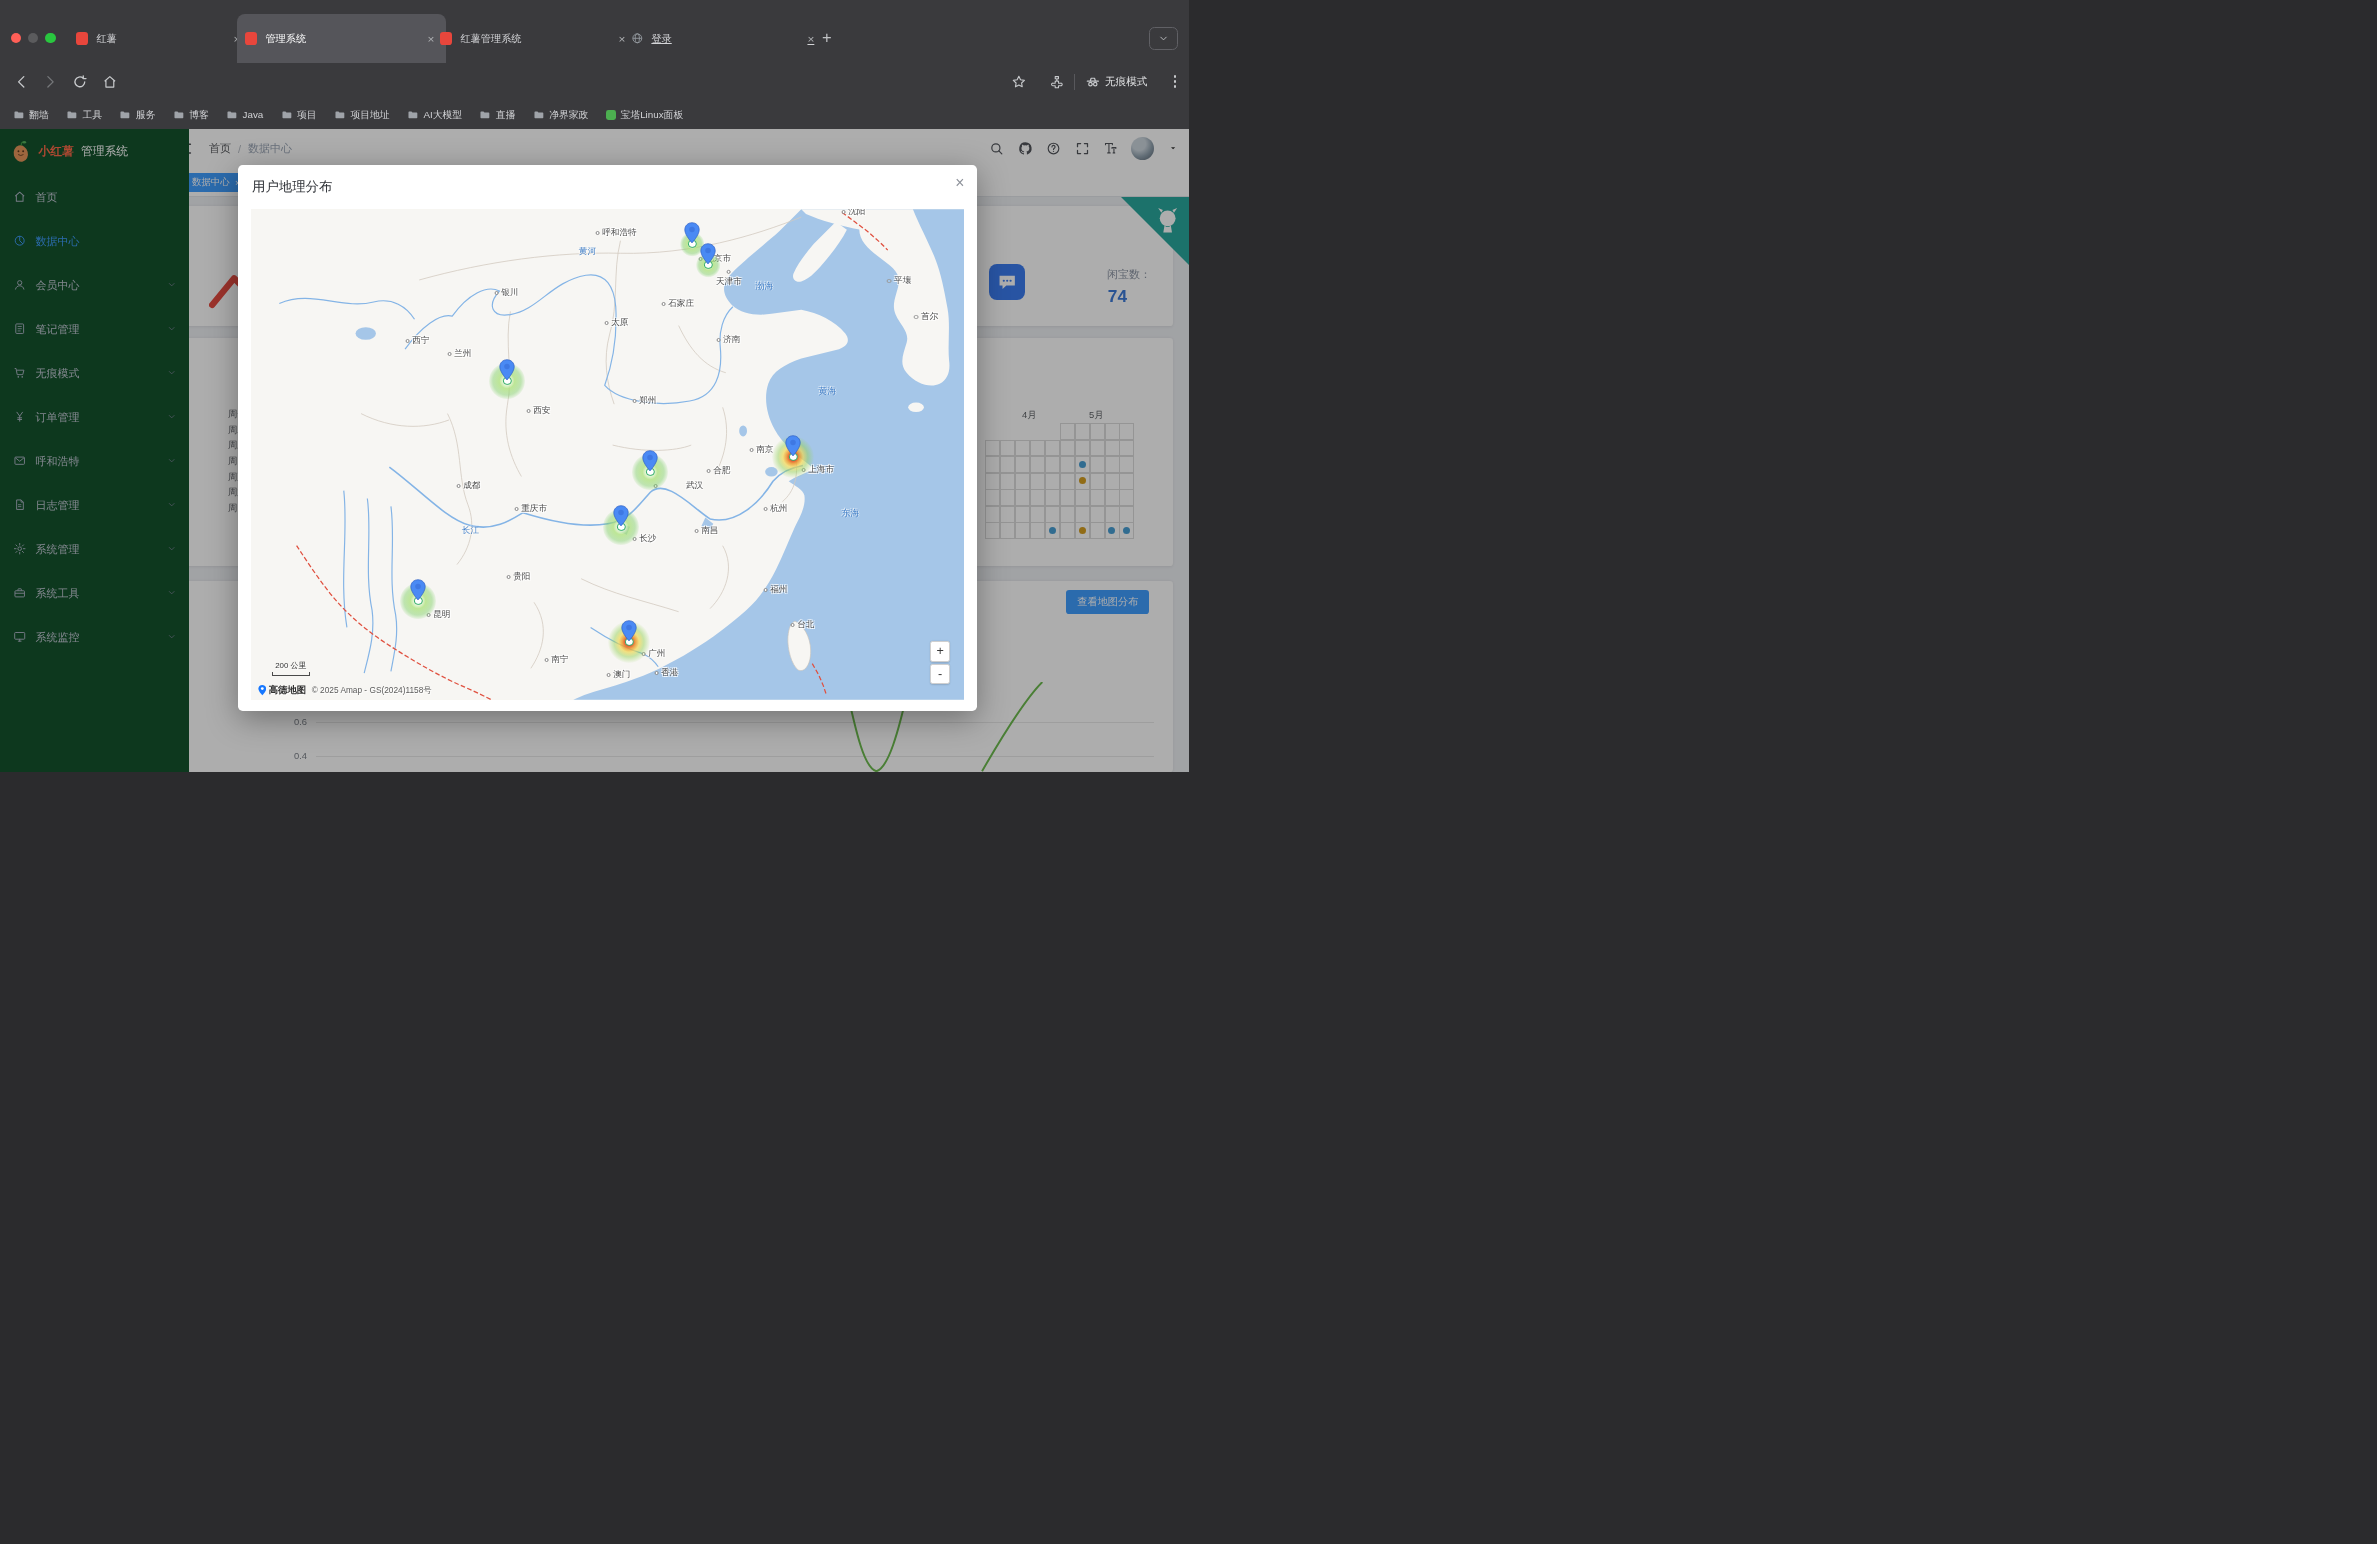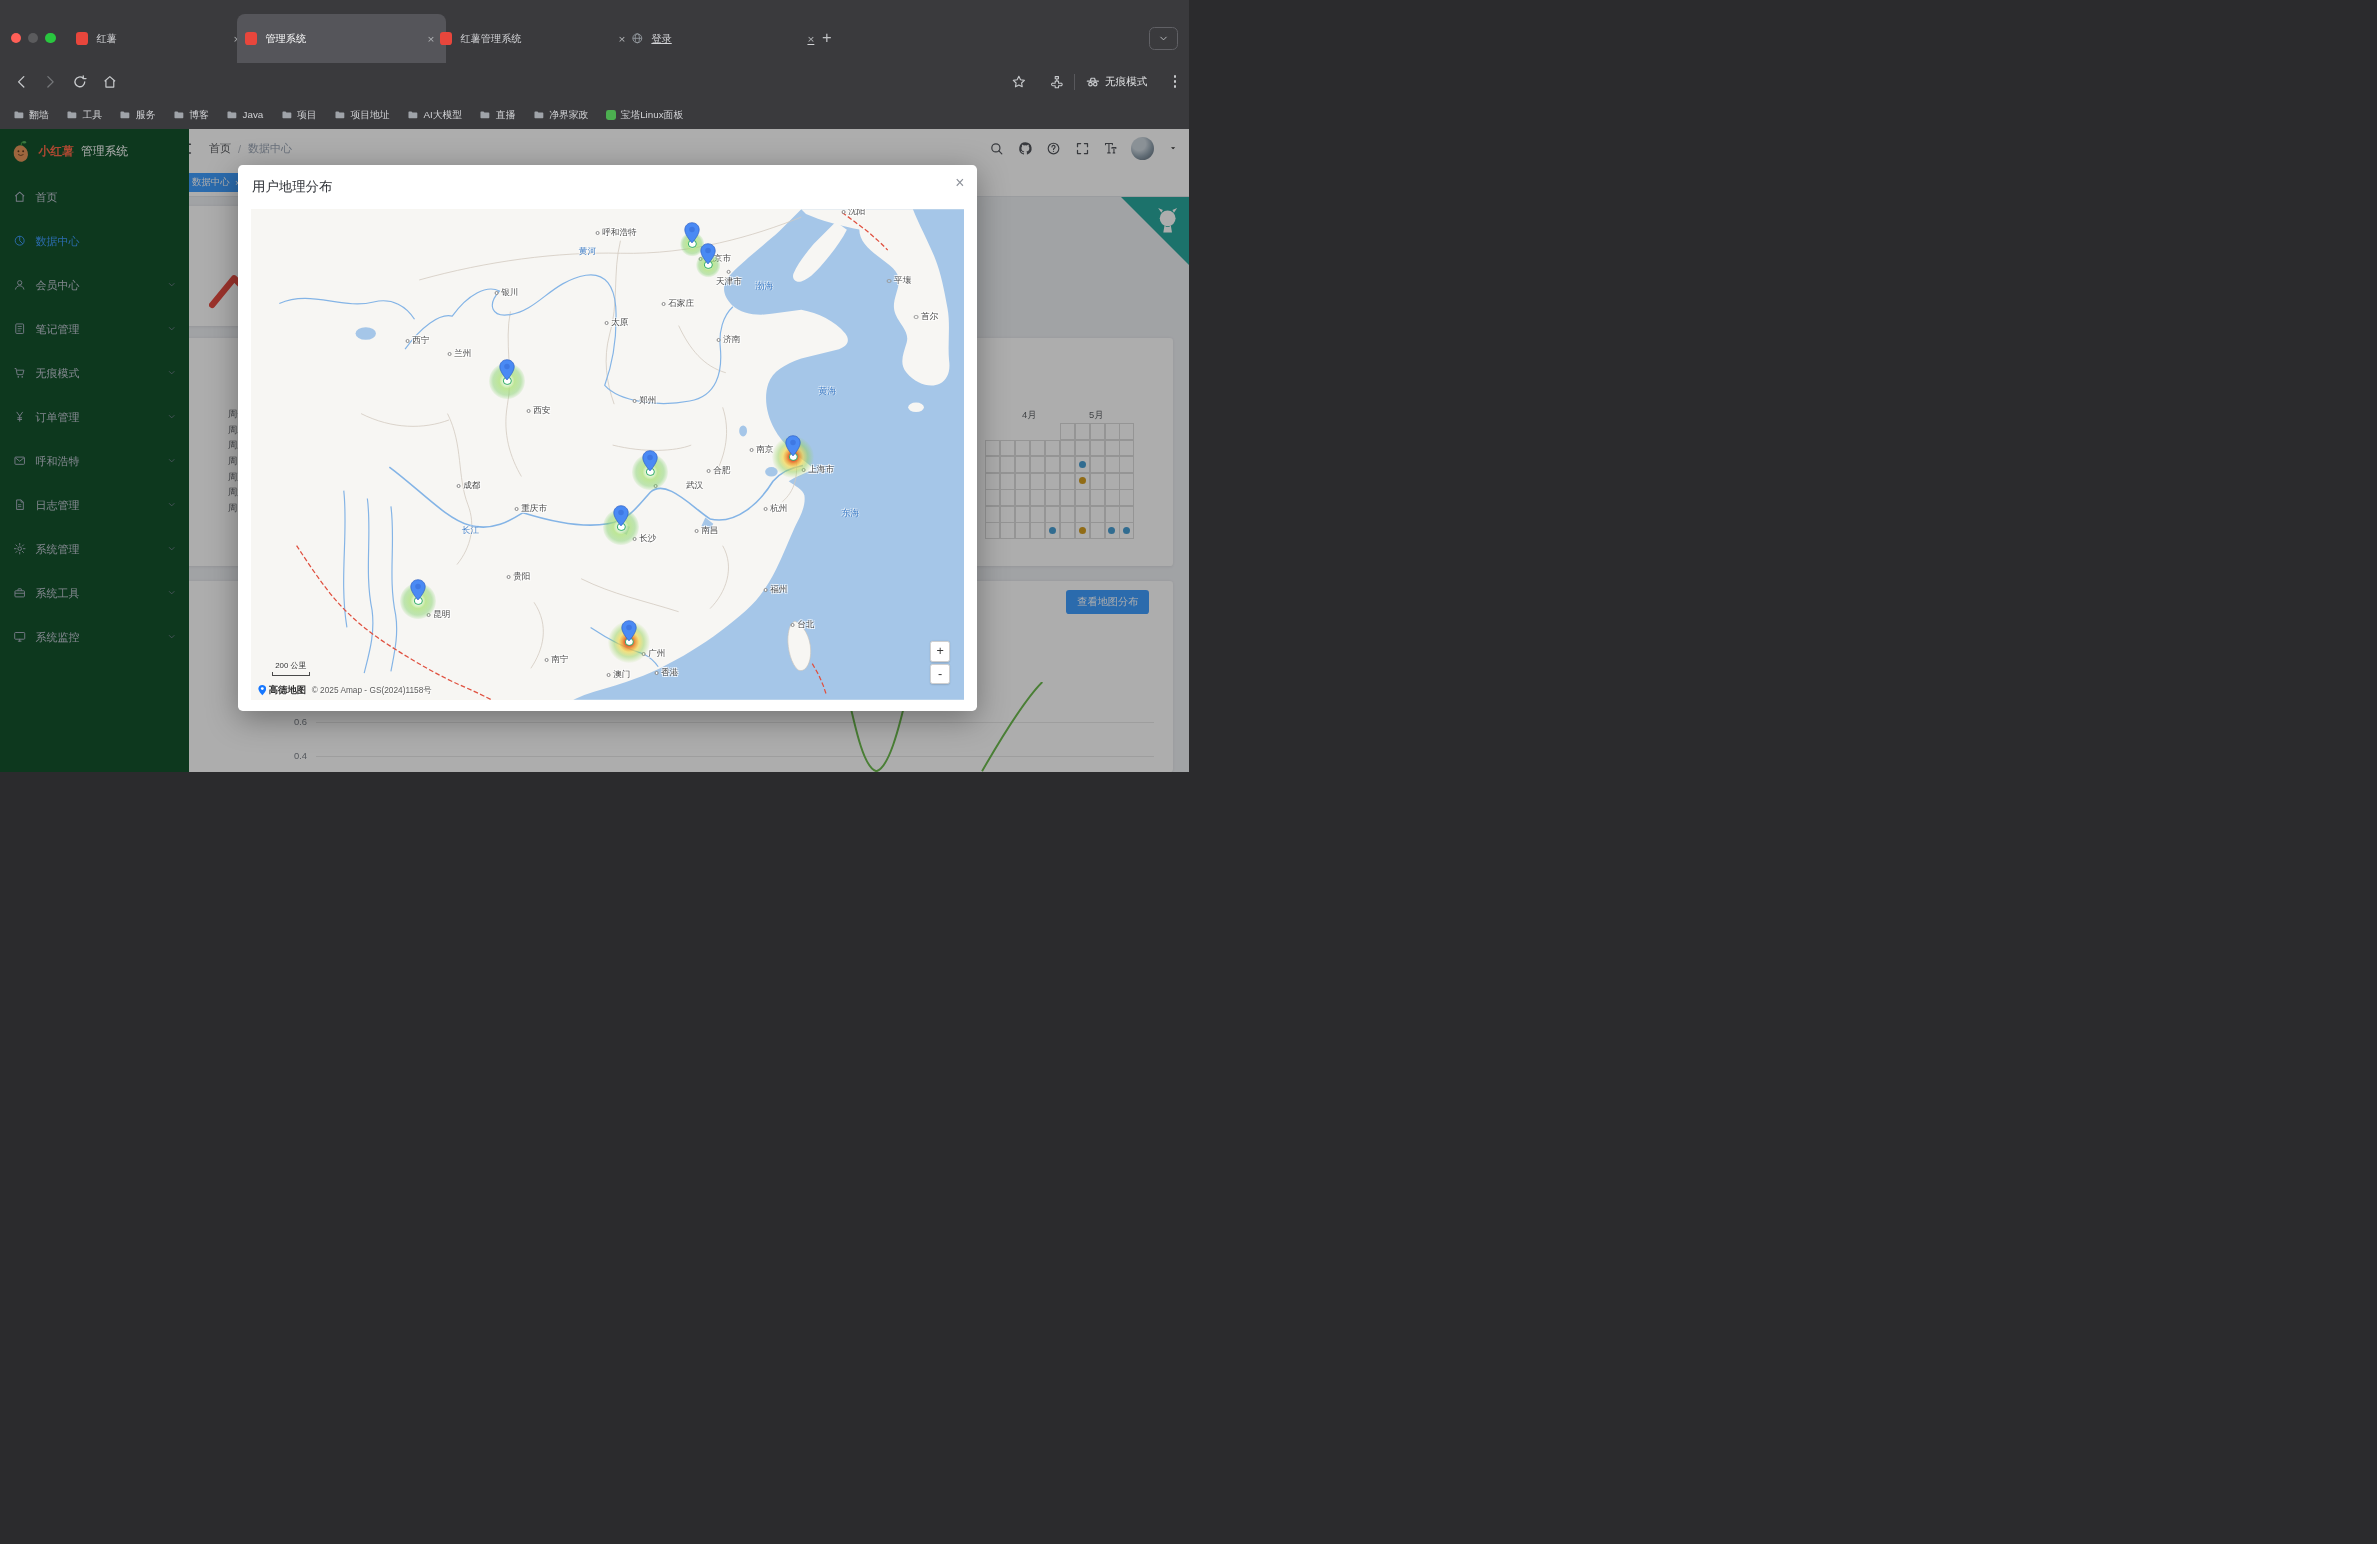--- a/index.html
+++ b/index.html
@@ -558,20 +558,32 @@
     </div>
   </div>
 
   <div class="card" id="card-stat-1">
     <svg style="position:absolute;left:31px;top:47px" width="102" height="63" viewBox="0 0 130 80">
       <path d="M4 66 L32 32 L48 48 L92 10" stroke="#e64c42" stroke-width="8" fill="none" stroke-linejoin="round" stroke-linecap="round"></path>
       <path d="M96 6 L72 8 L94 30 Z" fill="#e64c42"></path>
     </svg>
   </div>
 
+  <div class="card" id="card-stat-4">
+    <div class="stat-icon">
+      <svg viewBox="0 0 24 24">
+          <path d="M3 4.5h18v11.5H11l-4.5 4v-4H3z" fill="#fff"></path>
+        <circle cx="8" cy="10.3" r="1.3" fill="#3b7cf0"></circle>
+          <circle cx="12" cy="10.3" r="1.3" fill="#3b7cf0"></circle>
+          <circle cx="16" cy="10.3" r="1.3" fill="#3b7cf0"></circle>
+        </svg>
+    </div>
+    <span class="stat-label">闲宝数：</span>
+    <span class="stat-value">74</span>
+  </div>
 
   <div class="card" id="card-week">
     <div id="week-labels">
         <span>周一</span>
         <span>周二</span>
         <span>周三</span>
         <span>周四</span>
         <span>周五</span>
         <span>周六</span>
         <span>周日</span>

